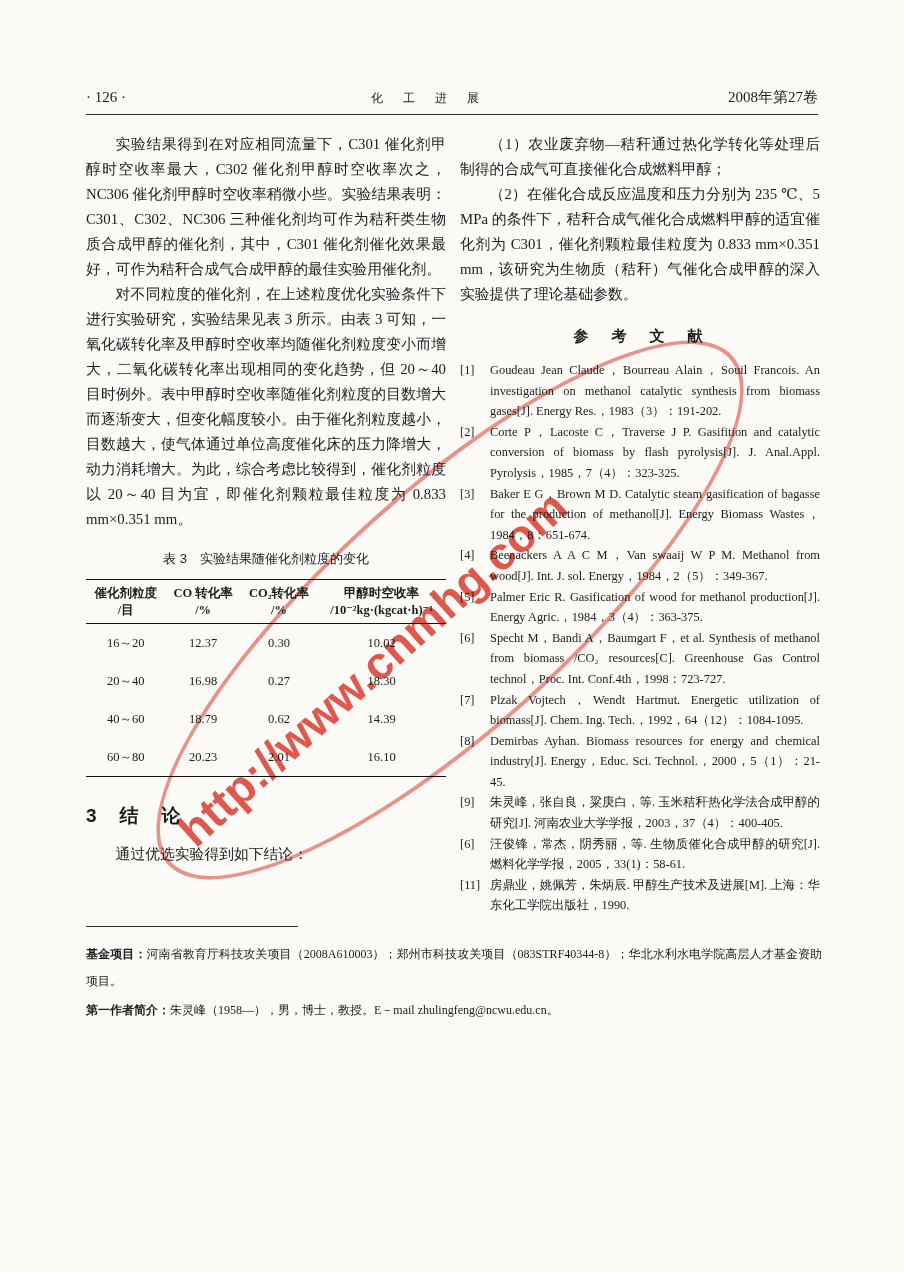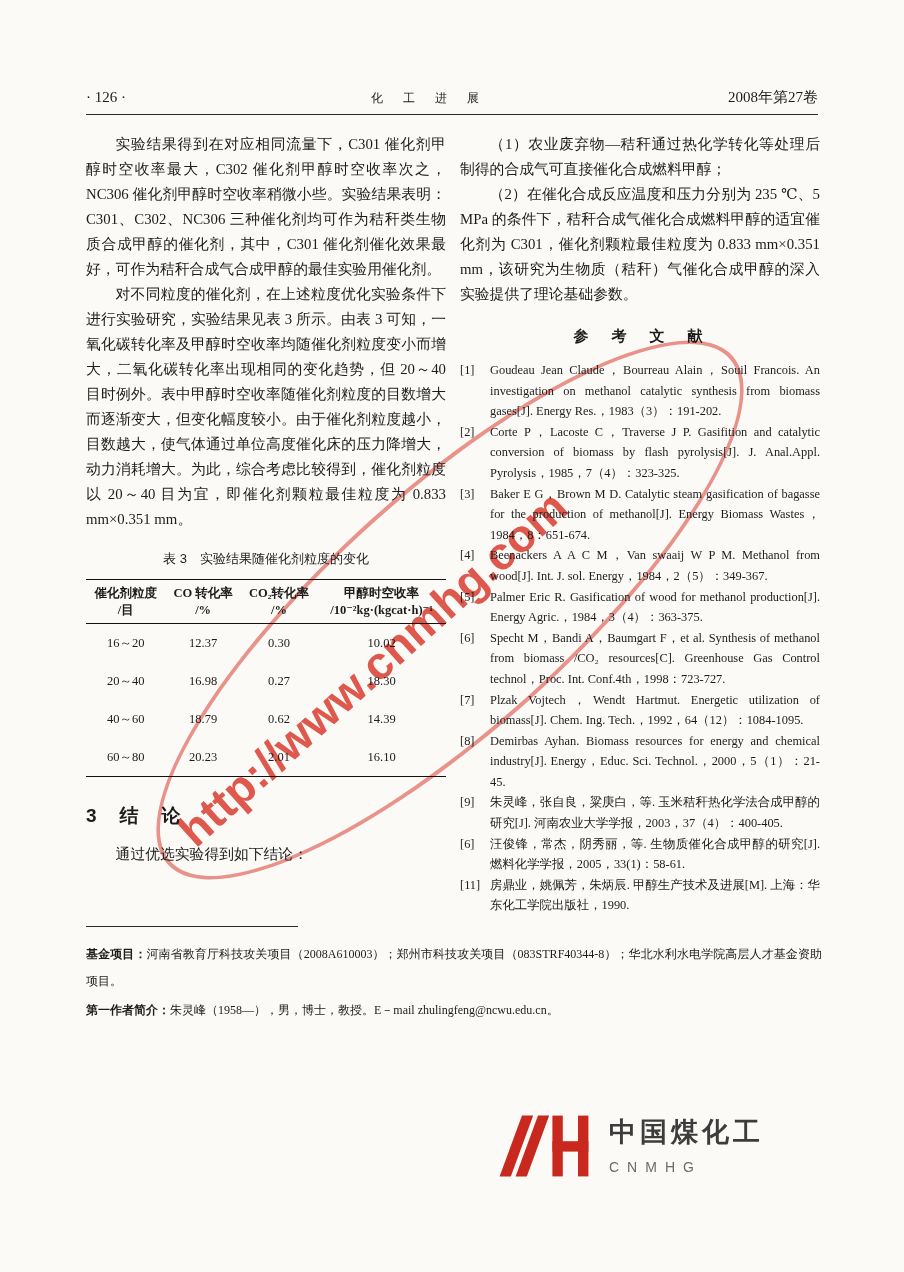--- a/index.html
+++ b/index.html
@@ -203,31 +203,14 @@
   <div class="footer">
     <div class="footer-rule"></div>
     <p>
       <span class="lbl">基金项目：</span><span>河南省教育厅科技攻关项目（2008A610003）；郑州市科技攻关项目（083STRF40344-8）；华北水利水电学院高层人才基金资助项目。</span>
     </p>
     <p>
       <span class="lbl">第一作者简介：</span><span>朱灵峰（1958—），男，博士，教授。E－mail zhulingfeng@ncwu.edu.cn。</span>
     </p>
   </div>
 
-  <div class="logo">
-    <span class="logo-mark">
-      <svg width="96" height="64" viewBox="0 0 120 80" xmlns="http://www.w3.org/2000/svg">
-        <g fill="#c8281e">
-          <polygon points="2,78 30,2 44,2 16,78"></polygon>
-          <polygon points="22,78 50,2 64,2 36,78"></polygon>
-          <rect x="68" y="2" width="13" height="76"></rect>
-          <rect x="100" y="2" width="13" height="76"></rect>
-          <rect x="68" y="34" width="45" height="13"></rect>
-        </g>
-      </svg>
-    </span>
-    <span>
-      <div class="logo-text-cn">中国煤化工</div>
-      <div class="logo-text-en">CNMHG</div>
-    </span>
-  </div>
 
 </div>
 
 </body></html>

